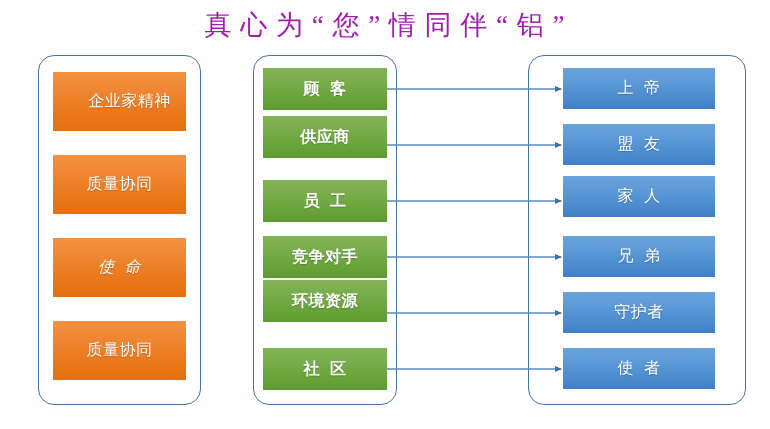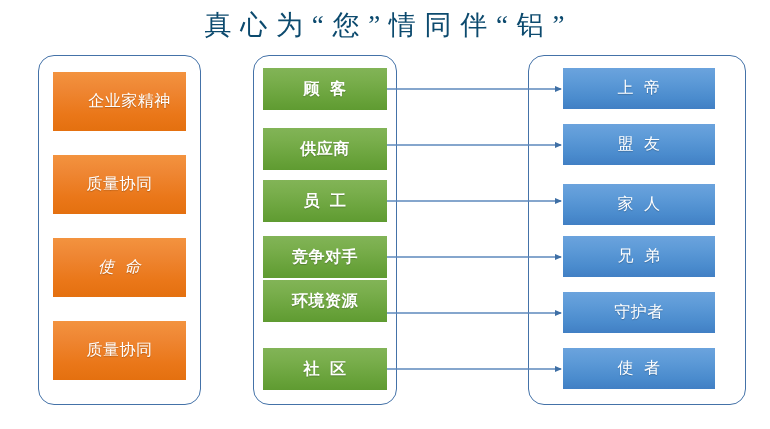--- a/index.html
+++ b/index.html
@@ -29,21 +29,21 @@
     top: 4px;
     width: 770px;
     height: 42px;
     display: flex;
     align-items: center;
     justify-content: center;
   }
   .title-text {
     font-family: "Liberation Serif", "DejaVu Serif", serif;
     font-size: 27px;
-    color: #0c4a6e;
+    color: #a21caf;
     letter-spacing: 1px;
     white-space: pre;
     line-height: 1;
   }
 
   
   .panel {
     position: absolute;
     border: 1.6px solid #4472a8;
     border-radius: 16px;
@@ -115,30 +115,30 @@
   </div>
 
   <div class="panel" id="panel-values"></div>
   <div class="box box-orange" style="top:72px;padding-left:20px;">企业家精神</div>
   <div class="box box-orange" style="top:155px;">质量协同</div>
   <div class="box box-orange" style="top:238px;font-style:italic;">使  命</div>
   <div class="box box-orange" style="top:321px;">质量协同</div>
 
   <div class="panel" id="panel-stake"></div>
   <div class="box box-green" style="top:68px;">顾  客</div>
-  <div class="box box-green" style="top:128px;text-align:center;">供应商</div>
+  <div class="box box-green" style="top:116px;text-align:center;">供应商</div>
   <div class="box box-green" style="top:180px;">员  工</div>
   <div class="box box-green" style="top:236px;">竞争对手</div>
   <div class="box box-green" style="top:280px;">环境资源</div>
   <div class="box box-green" style="top:348px;">社  区</div>
 
   <div class="panel" id="panel-roles"></div>
   <div class="box box-blue" style="top:68px;">上  帝</div>
   <div class="box box-blue" style="top:124px;">盟  友</div>
-  <div class="box box-blue" style="top:184px;text-align:center;">家  人</div>
+  <div class="box box-blue" style="top:176px;text-align:center;">家  人</div>
   <div class="box box-blue" style="top:236px;">兄  弟</div>
   <div class="box box-blue" style="top:292px;">守护者</div>
   <div class="box box-blue" style="top:348px;">使  者</div>
 
   <svg class="arrow-layer" viewBox="0 0 770 429" width="770" height="429">
     <defs>
       <marker id="arrowhead" markerWidth="7" markerHeight="7" refX="6" refY="3" orient="auto" markerUnits="userSpaceOnUse">
         <path d="M0,0 L7,3 L0,6 z" fill="#3E6FA5"></path>
       </marker>
     </defs>

